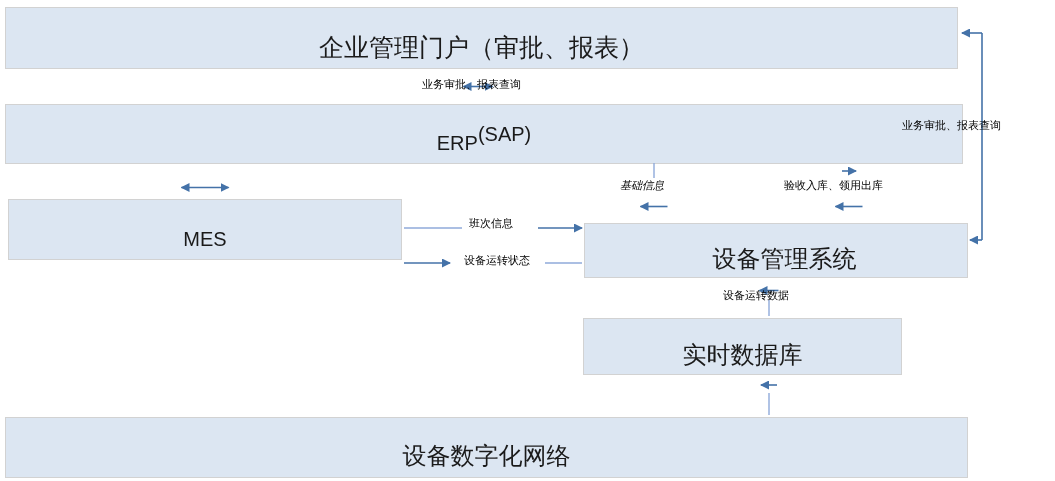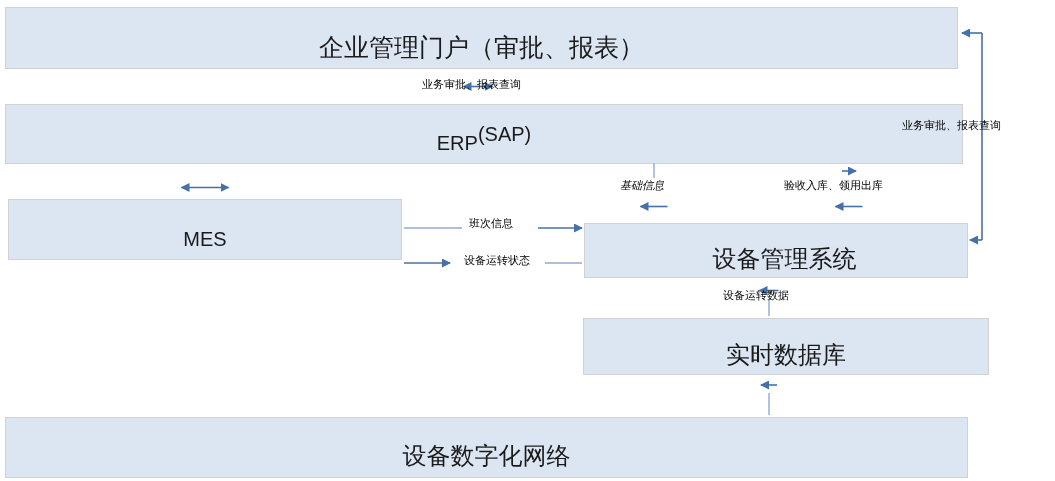--- a/index.html
+++ b/index.html
@@ -33,21 +33,21 @@
   }
   .node-label {
     display: inline-block;
     margin-top: 18px;
   }
   
   #node-portal   { left: 5px;   top: 7px;   width: 953px; height: 62px;  font-size: 25px; }
   #node-erp      { left: 5px;   top: 104px; width: 958px; height: 60px;  font-size: 20px; }
   #node-mes      { left: 8px;   top: 199px; width: 394px; height: 61px;  font-size: 20px; }
   #node-eqm      { left: 584px; top: 223px; width: 384px; height: 55px;  font-size: 24px; padding-left: 17px; }
-  #node-rtdb     { left: 583px; top: 318px; width: 406px; height: 57px;  font-size: 24px; }
+  #node-rtdb     { left: 583px; top: 318px; width: 319px; height: 57px;  font-size: 24px; }
   #node-network  { left: 5px;   top: 417px; width: 963px; height: 61px;  font-size: 24px; align-items: center; }
 
   .erp-bold { font-weight: normal; }
 
   
   .edge-label {
     position: absolute;
     font-size: 11px;
     color: #000000;
     white-space: nowrap;

